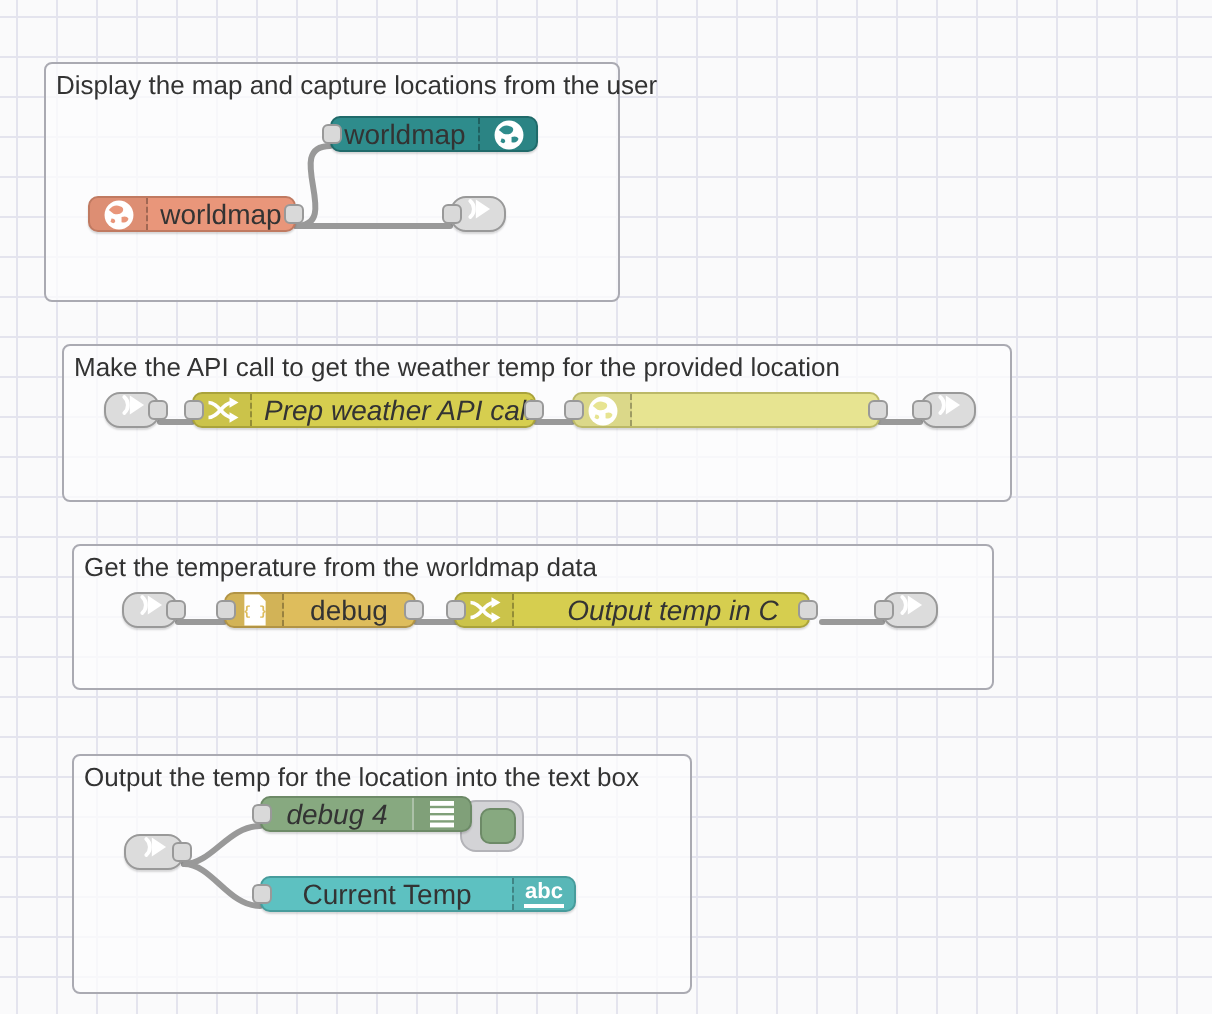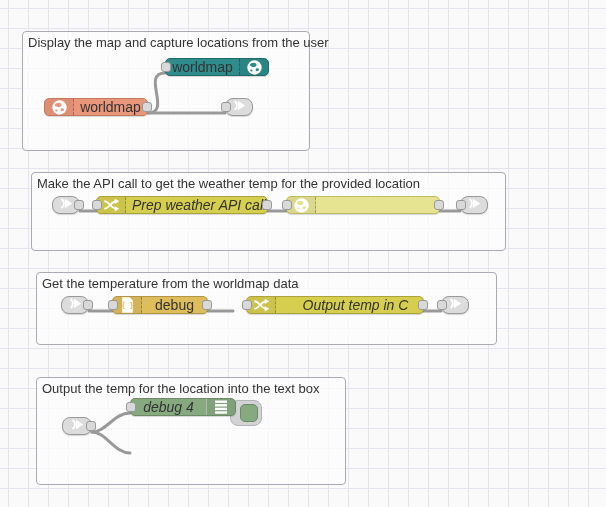--- a/index.html
+++ b/index.html
@@ -74,21 +74,21 @@
 
   <div class="group" style="left:22px;top:31px;width:288px;height:120px">
     <div class="group-label">Display the map and capture locations from the user</div>
   </div>
   <div class="group" style="left:31px;top:172px;width:475px;height:79px">
     <div class="group-label">Make the API call to get the weather temp for the provided location</div>
   </div>
   <div class="group" style="left:36px;top:272px;width:461px;height:73px">
     <div class="group-label">Get the temperature from the worldmap data</div>
   </div>
-  <div class="group" style="left:36px;top:377px;width:310px;height:108px">
+  <div class="group" style="left:36px;top:377px;width:310px;height:120px">
     <div class="group-label">Output the temp for the location into the text box</div>
   </div>
 
   <svg id="wires" width="606" height="507">
     <path class="wire" d="M148,113 L225,113" stroke="#999999"></path>
     <path class="wire" d="M148,113 C172,113 141,73 165,73" stroke="#999999"></path>
     <path class="wire" d="M80,211 L96,211" stroke="#999999"></path>
     <path class="wire" d="M268,211 L286,211" stroke="#999999"></path>
     <path class="wire" d="M440,211 L460,211" stroke="#999999"></path>
     <path class="wire" d="M89,311 L112,311" stroke="#999999"></path>
@@ -196,21 +196,21 @@
     <div class="icon-section icon-left">
       <svg width="17" height="18" viewBox="0 0 20 22">
         <path d="M3.5 1.5 h9 l4 4 v15 h-13 z" fill="#fff"></path>
         <text x="10" y="14" font-size="8" text-anchor="middle" fill="var(--fill)" font-family="'Liberation Mono','DejaVu Sans Mono',monospace" font-weight="bold">{ }</text>
       </svg>
     </div>
     <span class="node-label">debug</span>
     <div class="port port-out" style="background: rgb(217, 217, 217); border-color: rgb(153, 153, 153);"></div>
   </div>
 
-  <div class="node italic" style="left: 246px; top: 296px; width: 178px; gap: 12px; --fill: #D6CE4F; --border: #aaa33b;">
+  <div class="node italic" style="left: 227px; top: 296px; width: 178px; gap: 12px; --fill: #D6CE4F; --border: #aaa33b;">
     <div class="port port-in" style="background: rgb(217, 217, 217); border-color: rgb(153, 153, 153);"></div>
     <div class="icon-section icon-left">
       <svg width="18" height="18" viewBox="0 0 24 24">
         <path d="M3 7 C10 7 12 17 19 17" stroke="#fff" stroke-width="2.4" fill="none"></path>
         <path d="M3 17 C10 17 12 7 19 7" stroke="#fff" stroke-width="2.4" fill="none"></path>
         <path d="M17 3.5 L23 7 L17 10.5 Z" fill="#fff"></path>
         <path d="M17 13.5 L23 17 L17 20.5 Z" fill="#fff"></path>
       </svg>
     </div>
     <span class="node-label">Output temp in C</span>
@@ -247,14 +247,21 @@
     <div class="icon-section icon-right solid-sep">
       <svg class="bars-icon" width="16" height="16" viewBox="0 0 16 16">
         <rect x="2" y="1.5" width="12" height="2.4" fill="#fff"></rect>
         <rect x="2" y="5.1" width="12" height="2.4" fill="#fff"></rect>
         <rect x="2" y="8.7" width="12" height="2.4" fill="#fff"></rect>
         <rect x="2" y="12.3" width="12" height="2.4" fill="#fff"></rect>
       </svg>
     </div>
   </div>
 
+  <div class="node" style="left: 130px; top: 438px; width: 158px; --fill: #5DC1C1; --border: #479c9c;">
+    <div class="port port-in" style="background: rgb(217, 217, 217); border-color: rgb(153, 153, 153);"></div>
+    <span class="node-label">Current Temp</span>
+    <div class="icon-section icon-right" style="flex-basis:30px;width:30px">
+      <span class="abc-glyph">abc</span>
+    </div>
+  </div>
 
 </div>
 
 </body></html>

